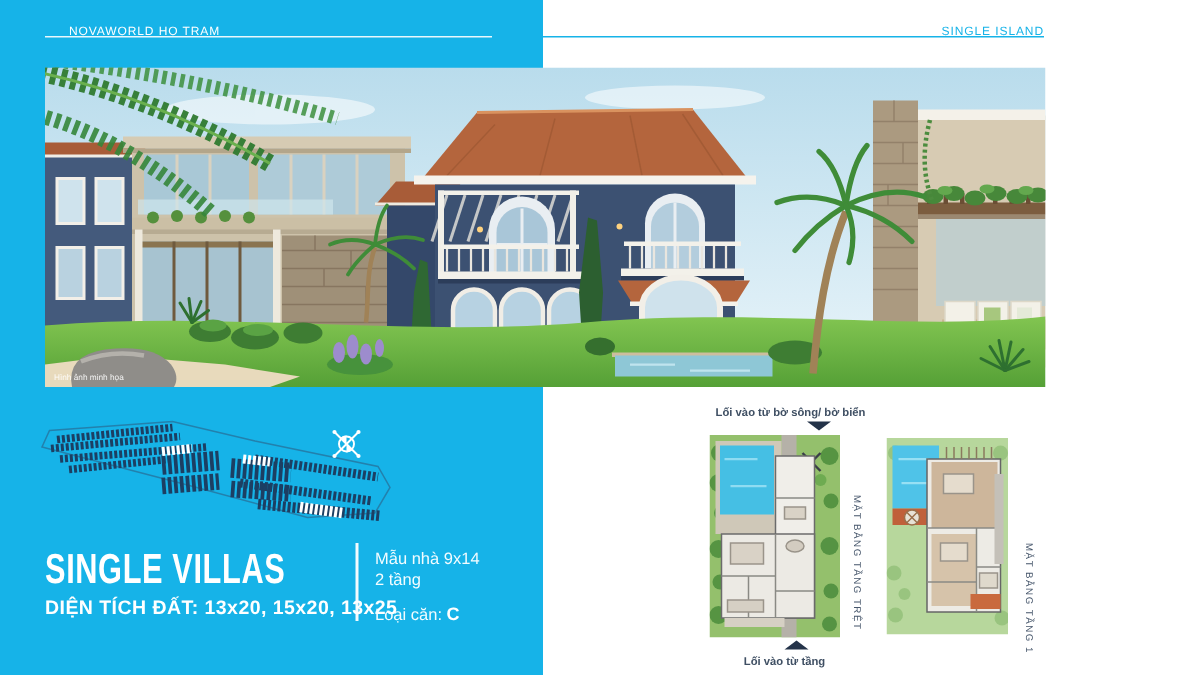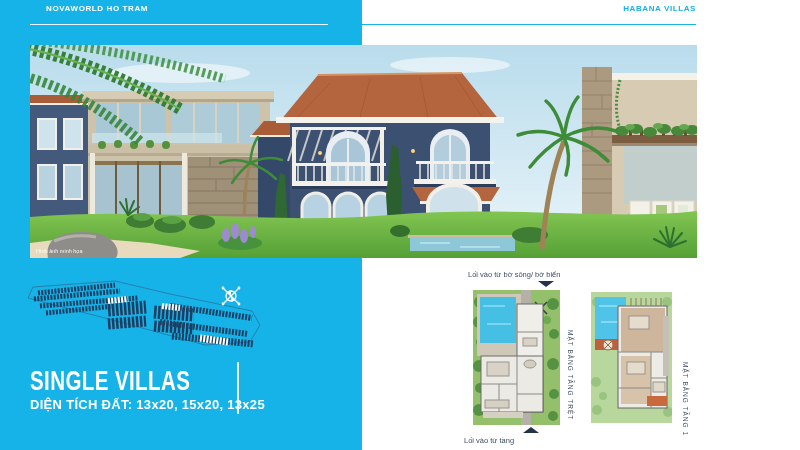--- a/index.html
+++ b/index.html
@@ -1,34 +1,34 @@
 <!DOCTYPE html>
 <html><head>
 <meta charset="utf-8">
 <style>
   html,body{margin:0;padding:0;}
   body{width:800px;height:450px;font-family:"Liberation Sans",sans-serif;background:#fff;}
   .slide{position:relative;width:800px;height:450px;overflow:hidden;background:#fff;}
   .accent-band{position:absolute;left:0;top:0;width:362px;height:450px;background:#16b3e8;}
-  .hdr{position:absolute;top:4px;font-size:8px;font-weight:bold;letter-spacing:.6px;white-space:nowrap;padding-left:16px;}
+  .hdr{position:absolute;top:16px;font-size:8px;font-weight:normal;letter-spacing:.6px;white-space:nowrap;padding-left:16px;}
   .hdr-left{left:30px;color:#ffffff;}
   .hdr-right{right:104px;color:#16b3e8;}
   .rule{position:absolute;top:24px;height:1px;}
   .rule-left{left:30px;width:298px;background:rgba(255,255,255,.9);}
   .rule-right{left:362px;width:334px;background:#16b3e8;}
   .hero{position:absolute;left:30px;top:45px;width:667px;height:213px;}
   .hero svg{display:block;}
   .siteplan{position:absolute;left:20px;top:276px;width:250px;height:80px;}
   .info-title{position:absolute;left:30px;top:364px;color:#fff;font-size:25px;font-weight:bold;letter-spacing:.5px;transform:scale(.82,1.12);transform-origin:left top;white-space:nowrap;}
   .info-area{position:absolute;left:30px;top:397px;color:#fff;font-size:13px;font-weight:bold;letter-spacing:.3px;white-space:nowrap;}
   .info-divider{position:absolute;left:237px;top:362px;width:2px;height:52px;background:rgba(255,255,255,.95);}
   .info-col{position:absolute;left:250px;top:366px;color:#f2fcff;font-size:11px;line-height:14px;}
   .info-col .unit{margin-top:8px;}
   .info-col b{font-size:12px;color:#fff;}
-  .plan-label{position:absolute;font-size:7.5px;color:#3f4f63;white-space:nowrap;}
+  .plan-label{position:absolute;font-size:7.5px;color:#3f4f63;text-align:center;white-space:nowrap;font-weight:bold;}
   .plan-label.top{left:468px;top:270px;width:118px;}
   .plan-label.bottom{left:464px;top:436px;width:118px;}
   .tri{position:absolute;width:0;height:0;}
   .tri-down{left:538px;top:281px;border-left:8px solid transparent;border-right:8px solid transparent;border-top:6px solid #243349;}
   .tri-up{left:523px;top:427px;border-left:8px solid transparent;border-right:8px solid transparent;border-bottom:6px solid #243349;}
   .fp{position:absolute;}
   .fp-left{left:473px;top:290px;width:87px;height:135px;}
   .fp-right{left:591px;top:292px;width:81px;height:131px;}
   .fp-cap{position:absolute;writing-mode:vertical-rl;font-size:6.5px;letter-spacing:1px;color:#46566b;white-space:nowrap;}
   .fp-cap.left{left:567px;top:330px;}
@@ -36,21 +36,21 @@
 </style>
 </head>
 <body>
 
 <div class="slide">
 
   <div class="accent-band"></div>
 
   <div class="hdr hdr-left">NOVAWORLD HO TRAM</div>
   <div class="rule rule-left"></div>
-  <div class="hdr hdr-right">HABANA VILLAS</div>
+  <div class="hdr hdr-right">SINGLE ISLAND</div>
   <div class="rule rule-right"></div>
 
   <div class="hero">
     <svg width="667" height="213" viewBox="0 0 667 213">
       <defs>
         <linearGradient id="sky" x1="0" y1="0" x2="0" y2="1">
           <stop offset="0" stop-color="#b9dcec"></stop>
             <stop offset="1" stop-color="#eaf5fa"></stop>
         </linearGradient>
         <linearGradient id="lawn" x1="0" y1="0" x2="0" y2="1">
@@ -356,20 +356,25 @@
           <circle cx="219" cy="12" r="1.4" stroke="none"></circle>
         <circle cx="203" cy="28" r="1.4" stroke="none"></circle>
           <circle cx="219" cy="28" r="1.4" stroke="none"></circle>
       </g>
     </svg>
   </div>
 
   <div class="info-title">SINGLE VILLAS</div>
   <div class="info-area">DIỆN TÍCH ĐẤT: 13x20, 15x20, 13x25</div>
   <div class="info-divider"></div>
+  <div class="info-col">
+    <div>Mẫu nhà 9x14</div>
+    <div>2 tầng</div>
+    <div class="unit"><span>Loại căn:</span> <b>C</b></div>
+  </div>
 
   <div class="plan-label top">Lối vào từ bờ sông/ bờ biển</div>
   <div class="tri tri-down"></div>
 
   <div class="fp fp-left">
     <svg width="87" height="135" viewBox="0 0 87 135">
       <rect x="0" y="0" width="87" height="135" fill="#94c06c"></rect>
       <g fill="#4f8f3f" opacity=".9">
         <circle cx="7" cy="12" r="6"></circle>
           <circle cx="6" cy="32" r="6"></circle>

